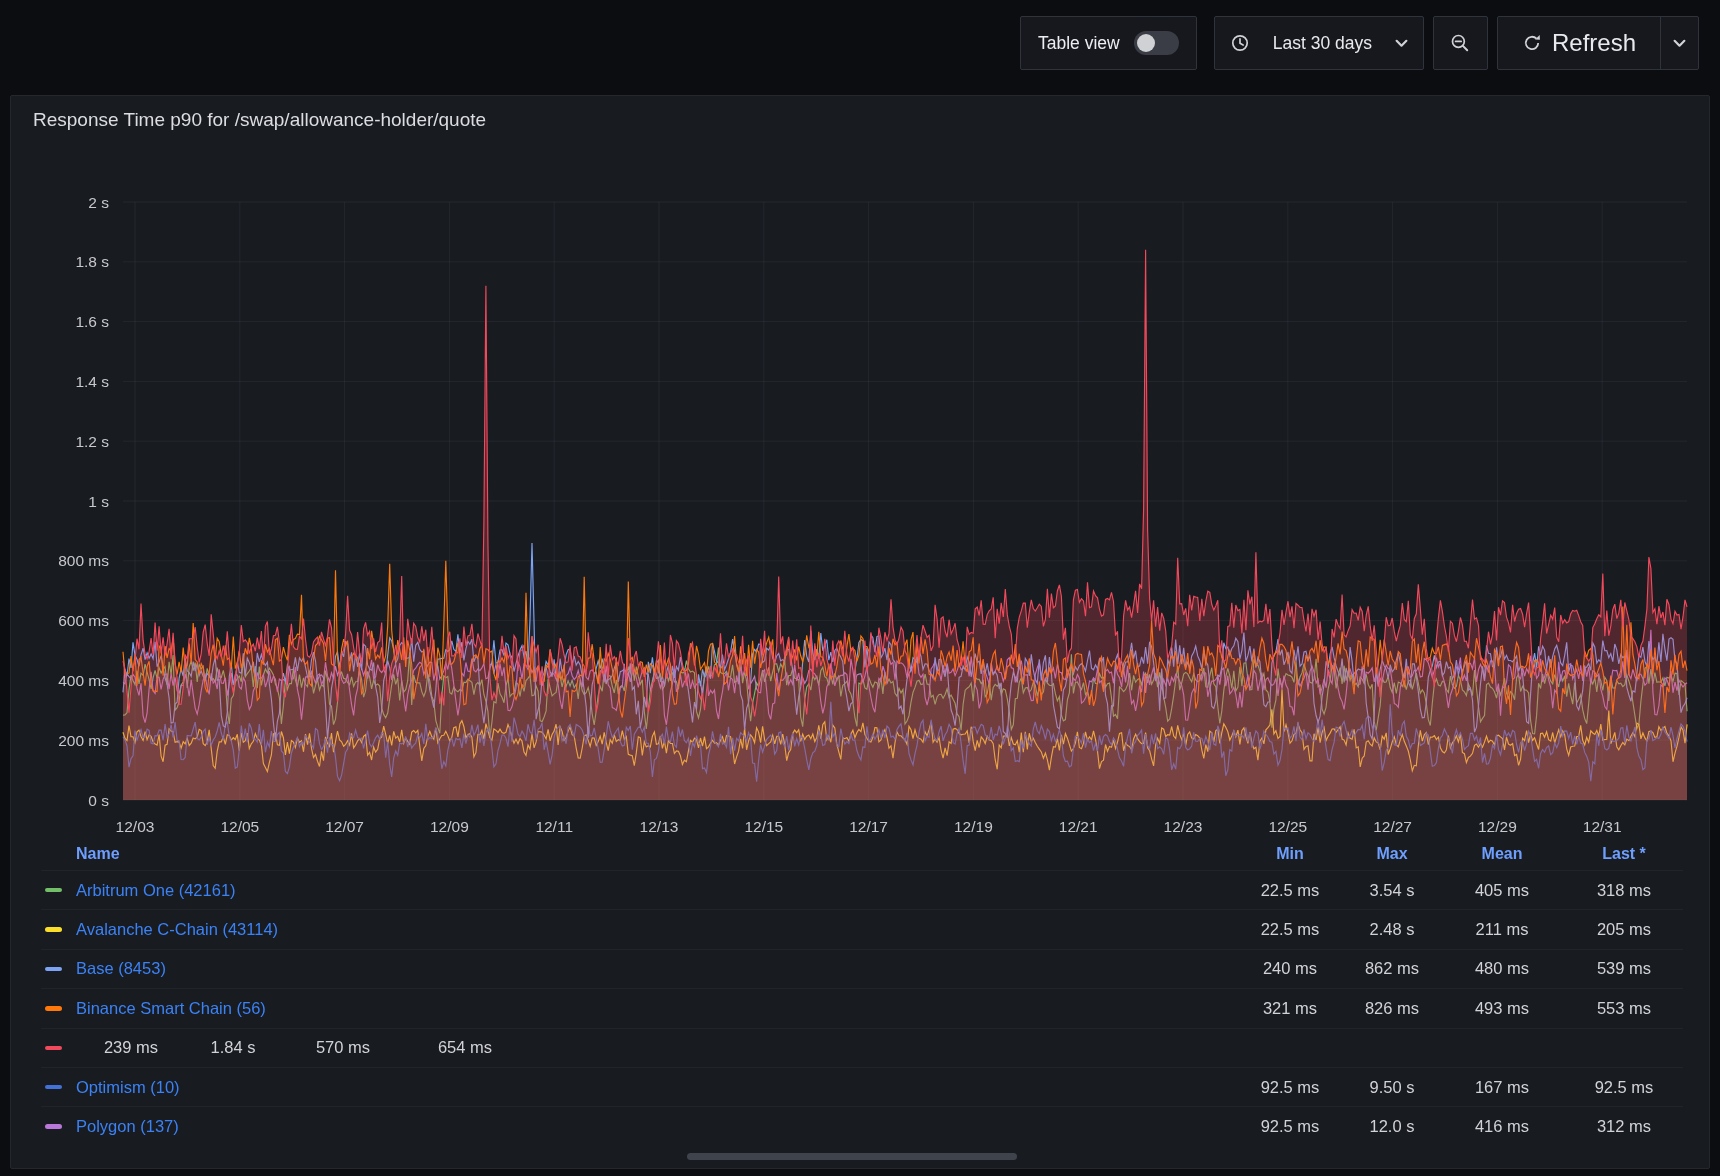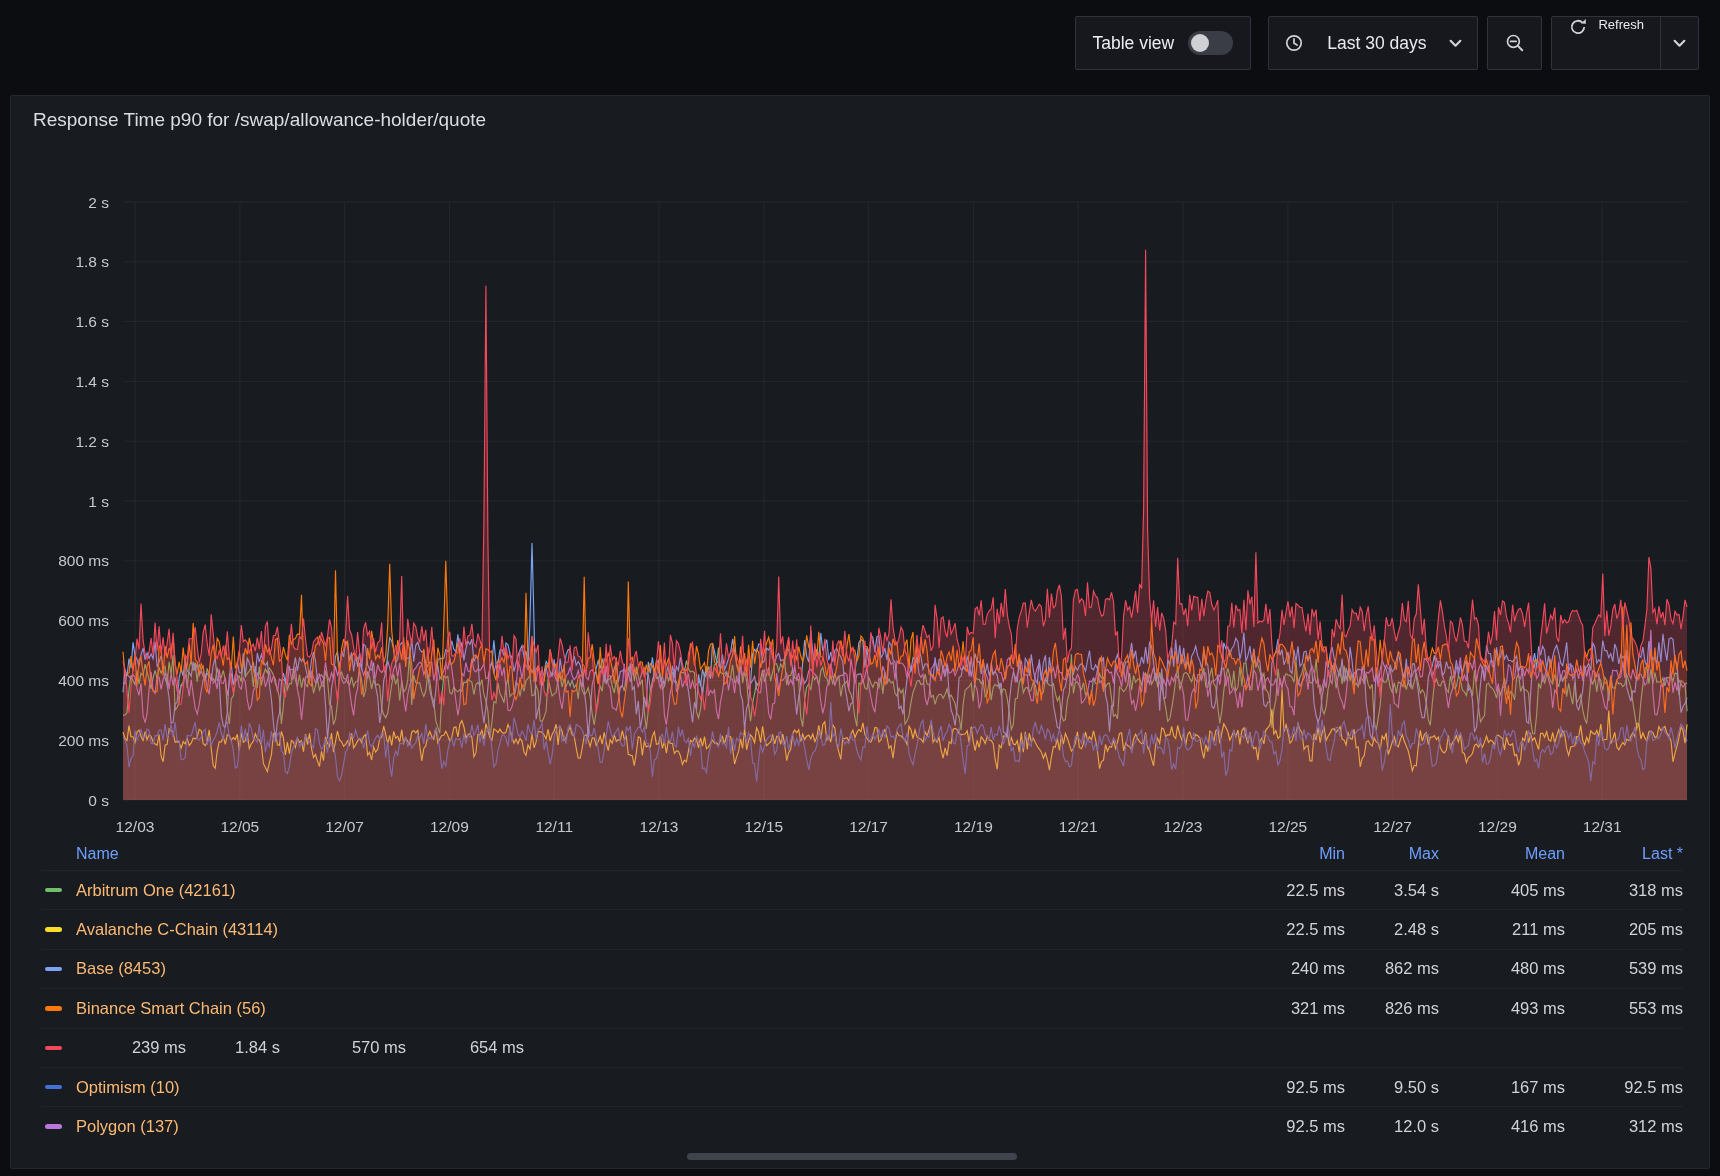--- a/index.html
+++ b/index.html
@@ -12,41 +12,41 @@
   .group{display:flex;align-items:center;height:54px;background:#16181e;border:1px solid #2f333b;border-radius:2px}
   .tv-group{padding:2px 17px;gap:14px;margin-right:8px}
   .tv-label{font-size:17.5px;color:#eceef1}
   .toggle{width:45px;height:24px;border-radius:12px;background:#3a3d45;position:relative;cursor:pointer}
   .toggle .knob{position:absolute;left:3px;top:3px;width:18px;height:18px;border-radius:50%;background:#d0d1d5}
   .btn{cursor:pointer}
   .time-btn{padding:0 15px;gap:23px;font-weight:500;font-size:17.5px}
   .sq{width:55px;justify-content:center}
   .icon{color:#d0d2d7;display:block}
   .refresh-group{overflow:hidden}
-  .rbtn{display:flex;gap:10px;height:100%;padding:0 16px;font-weight:500;font-size:13px;cursor:pointer}
+  .rbtn{display:flex;align-items:center;gap:10px;height:100%;padding:0 24px;font-weight:500;font-size:24px;cursor:pointer}
   .rchev{display:flex;align-items:center;justify-content:center;width:38px;height:100%;border-left:1px solid #2f333b;cursor:pointer}
 
   
   .panel{position:absolute;left:10px;top:95px;width:1700px;bottom:7px;background:#181b1f;
          border:1px solid #24272d;border-radius:2px}
   .panel-title{position:absolute;top:13px;left:22px;font-size:19px;font-weight:500;color:#dcdde2;cursor:pointer}
 
   .chart{position:absolute;left:0;top:0;width:1700px;height:744px}
   .chart svg{display:block;width:1700px;height:744px}
   .chart text{fill:#c7c8cd;font-size:15.5px;font-family:"Liberation Sans",sans-serif}
 
   
   .legend{position:absolute;left:30px;right:26px;top:742px}
-  .legend-header{display:flex;align-items:center;height:32px;color:#6e9fff;font-weight:400;font-size:16px}
+  .legend-header{display:flex;align-items:center;height:32px;color:#6e9fff;font-weight:700;font-size:16px}
   .legend-header .lcol{cursor:pointer}
   .lrow{display:flex;align-items:center;height:39.4px;border-top:1px solid rgba(255,255,255,0.045);font-size:16.5px}
   .swatch{width:17px;height:4.5px;border-radius:2.5px;margin:0 14px 0 4px;flex:none}
-  .lcol.name{flex:1;color:#fdba74;cursor:pointer;white-space:nowrap;overflow:hidden}
+  .lcol.name{flex:1;color:#3b82f6;cursor:pointer;white-space:nowrap;overflow:hidden}
   .legend-header .lcol.name{padding-left:35px;color:#6e9fff}
-  .lcol.val{text-align:right;color:#d2d3d8;white-space:nowrap}
+  .lcol.val{text-align:center;color:#d2d3d8;white-space:nowrap}
   .lcol.v0{width:110px}.lcol.v1{width:94px}.lcol.v2{width:126px}.lcol.v3{width:118px}
   .legend-header .lcol.val{color:#6e9fff}
 
   .hscrollbar{position:absolute;bottom:8px;left:676px;width:330px;height:7px;border-radius:4px;background:#3f434b;cursor:pointer}
 </style>
 </head>
 <body>
 
 <div class="topbar">
 

